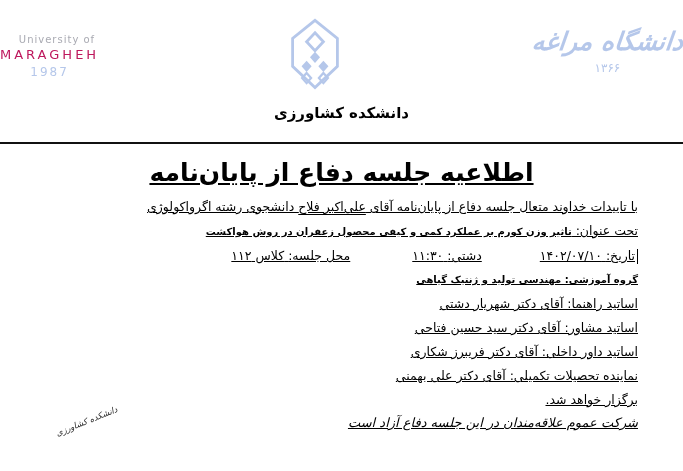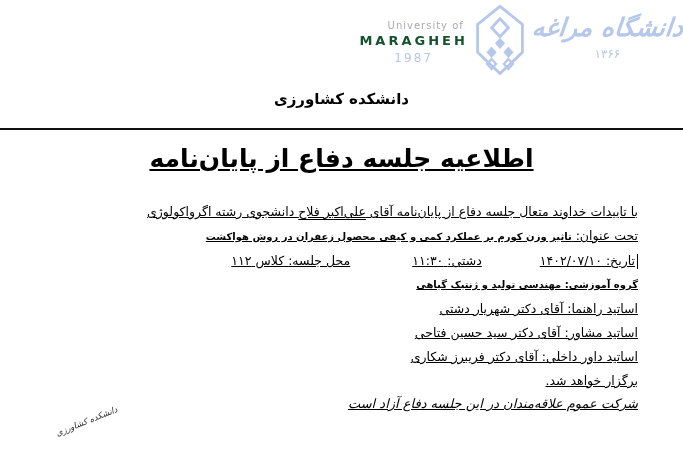--- a/index.html
+++ b/index.html
@@ -8,41 +8,41 @@
     width: 683px; height: 471px;
     position: relative;
     font-family: "DejaVu Sans", sans-serif;
     color: #000;
     overflow: hidden;
   }
 
   
   .logo-row {
     display: flex;
-    justify-content: flex-end;
+    justify-content: space-between;
     align-items: flex-start;
-    padding-top: 4px;
+    padding-top: 18px;
     gap: 4px;
   }
   .logo-en {
     text-align: right;
     margin-top: 16px;
     line-height: 1.25;
   }
   .logo-en .uni-of {
     color: #a9aab2;
     font-size: 10px;
     letter-spacing: 1px;
     display: block;
     margin-right: 4px;
   }
   .logo-en .uni-name {
-    color: #14532d;
+    color: #be185d;
     font-size: 13px;
-    font-weight: bold;
+    font-weight: normal;
     letter-spacing: 3px;
     display: block;
   }
   .logo-en .uni-year-en {
     color: #b5c7ea;
     font-size: 12px;
     letter-spacing: 2px;
     display: block;
     text-align: center;
     margin-top: 2px;
@@ -89,21 +89,21 @@
   .notice { direction: rtl; text-decoration: underline; }
   .notice-title {
     text-align: center;
     font-weight: bold;
     font-size: 25px;
     margin-top: 14px;
     letter-spacing: 0;
   }
   .body-text {
     padding: 0 45px 0 30px;
-    margin-top: 27px;
+    margin-top: 8px;
     font-size: 12.5px;
   }
   .line { line-height: 24px; }
   .line.bold { font-weight: bold; font-size: 10px; }
   .underlined { text-decoration: underline; text-underline-offset: 3px; }
 
   .date-row {
     display: flex;
     direction: rtl;
     align-items: center;
@@ -193,19 +193,20 @@
       <span class="gap-a"></span>
       <span class="chunk"><span>دشتی:</span>&nbsp;<span>۱۱:۳۰</span></span>
       <span class="gap-b"></span>
       <span class="chunk"><span>محل جلسه:</span>&nbsp;<span>کلاس ۱۱۲</span></span>
     </div>
 
     <div class="line bold">گروه آموزشی: مهندسی تولید و ژنتیک گیاهی</div>
     <div class="line">اساتید راهنما: آقای دکتر شهریار دشتی</div>
     <div class="line">اساتید مشاور: آقای دکتر سید حسین فتاحی</div>
     <div class="line">اساتید داور داخلی: آقای دکتر فریبرز شکاری</div>
+    <div class="line">نماینده تحصیلات تکمیلی: آقای دکتر علی بهمنی</div>
 
     <div class="center-line">برگزار خواهد شد.</div>
     <div class="center-line script">شرکت عموم علاقه‌مندان در این جلسه دفاع آزاد است</div>
   </div>
 </div>
 
 <div class="signature">دانشکده کشاورزی</div>
 
 </body></html>

